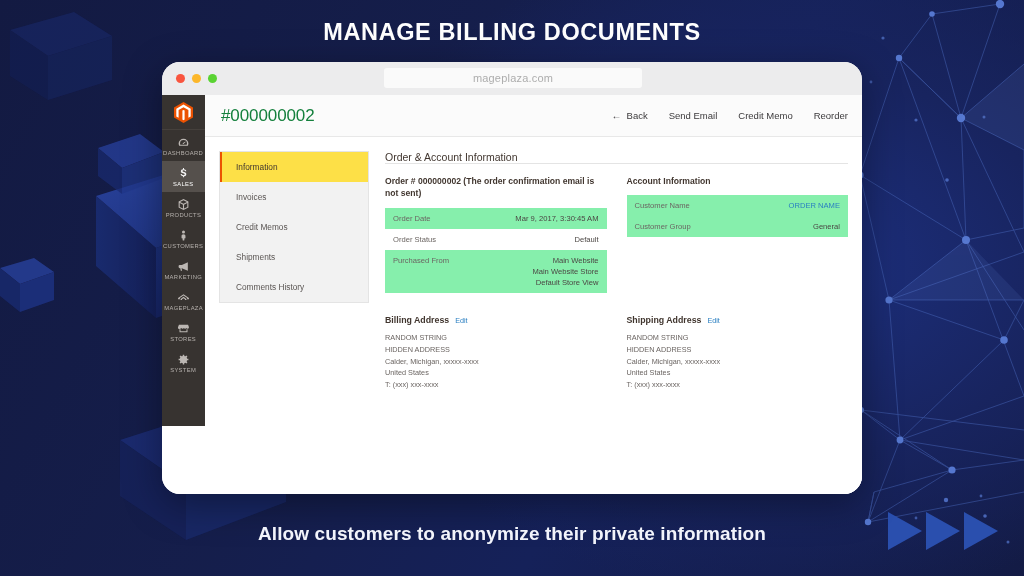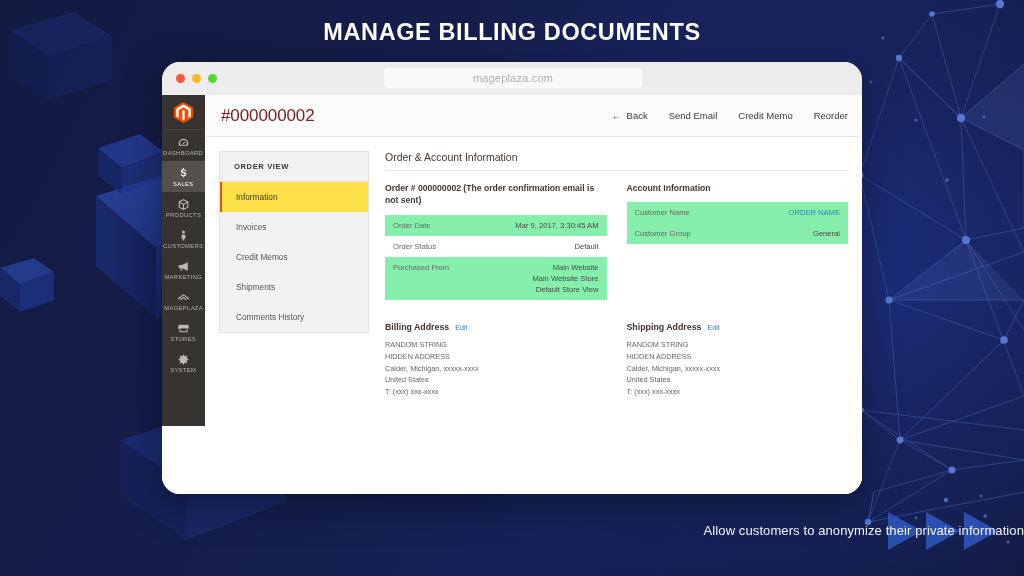--- a/index.html
+++ b/index.html
@@ -28,24 +28,24 @@
   .headline {
     position: absolute; top: 19px; left: 0; width: 1024px;
     text-align: center;
     color: #ffffff;
     font-size: 23.5px;
     font-weight: bold;
     letter-spacing: 0.6px;
   }
   .caption {
     position: absolute; top: 523px; left: 0; width: 1024px;
-    text-align: right;
+    text-align: center;
     color: #f2f4fb;
-    font-size: 13px;
-    font-weight: normal;
+    font-size: 19px;
+    font-weight: bold;
     letter-spacing: 0.1px;
   }
 
   
   .window {
     position: absolute;
     left: 162px; top: 62px;
     width: 700px; height: 432px;
     background: #ffffff;
     border-radius: 18px;
@@ -117,21 +117,21 @@
   .admin-head {
     position: relative;
     height: 42px;
     background: #fbfbfb;
     border-bottom: 1px solid #e8e8e8;
     display: flex; align-items: center;
   }
   .order-id {
     margin-left: 16px;
     font-size: 17px;
-    color: #7f1d1d;
+    color: #15803d;
     letter-spacing: -0.1px;
   }
   .head-actions {
     margin-left: auto; margin-right: 14px;
     display: flex; align-items: center; gap: 21px;
   }
   .head-action {
     font-size: 9.5px;
     color: #3c3a3c;
     cursor: pointer;
@@ -170,21 +170,20 @@
     background: #fde047;
     border-left: 2px solid #eb5202;
     color: #41362f;
   }
 
   
   .content { flex: 1; padding: 0 14px 0 16px; min-width: 0; }
   .sec-title {
     font-size: 10.5px;
     color: #41362f;
-    padding-bottom: 7px;
     border-bottom: 1px solid #e4e4e4;
     margin-bottom: 11px;
   }
   .cols { display: flex; gap: 20px; }
   .col { flex: 1; min-width: 0; }
 
   .sub-title {
     font-size: 8.6px;
     font-weight: bold;
     color: #41362f;
@@ -455,21 +454,20 @@
           </div>
           <div class="head-action">Send Email</div>
           <div class="head-action">Credit Memo</div>
           <div class="head-action">Reorder</div>
         </div>
       </div>
 
       <div class="admin-main">
 
         <div class="orderview">
-          <div class="ov-title">ORDER VIEW</div>
           <div class="ov-item active">Information</div>
           <div class="ov-item">Invoices</div>
           <div class="ov-item">Credit Memos</div>
           <div class="ov-item">Shipments</div>
           <div class="ov-item">Comments History</div>
         </div>
 
         <div class="content">
 
           <div class="sec-title">Order &amp; Account Information</div>

